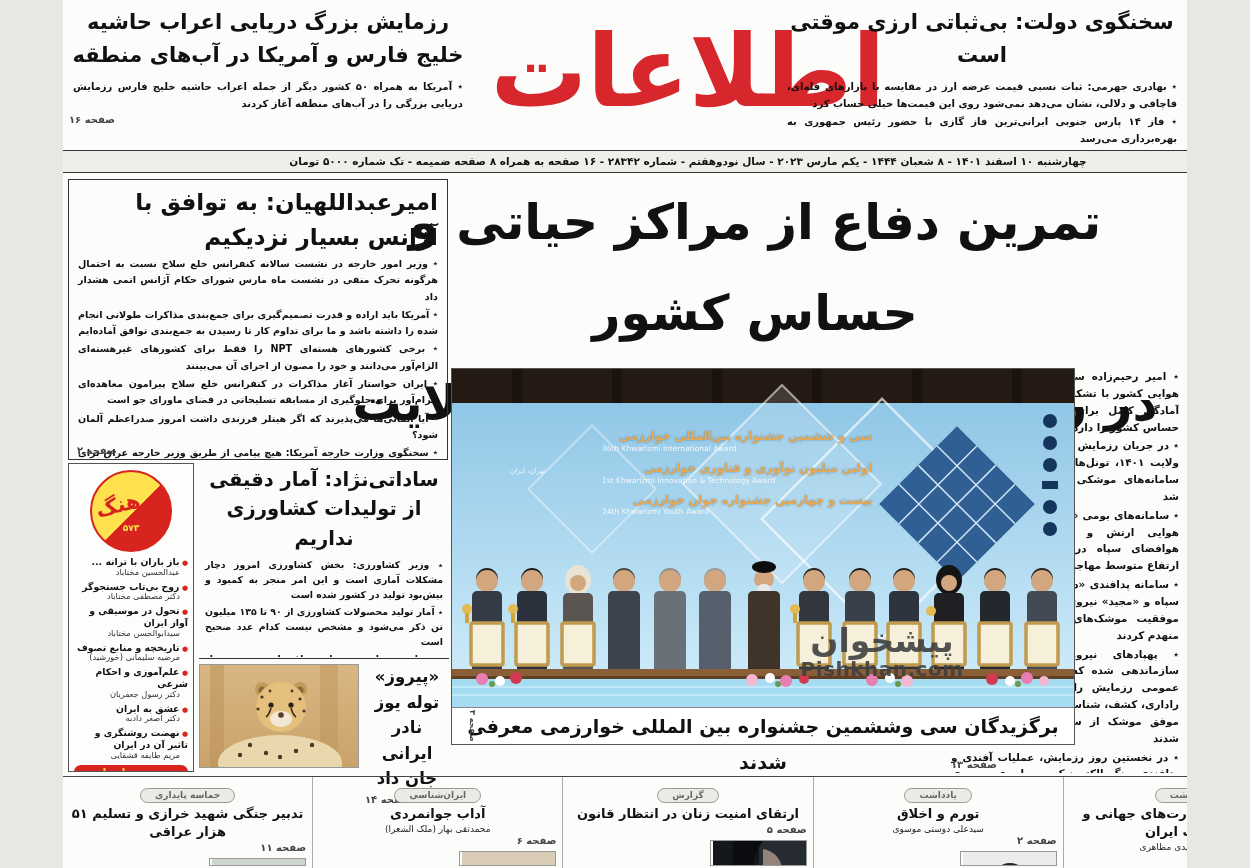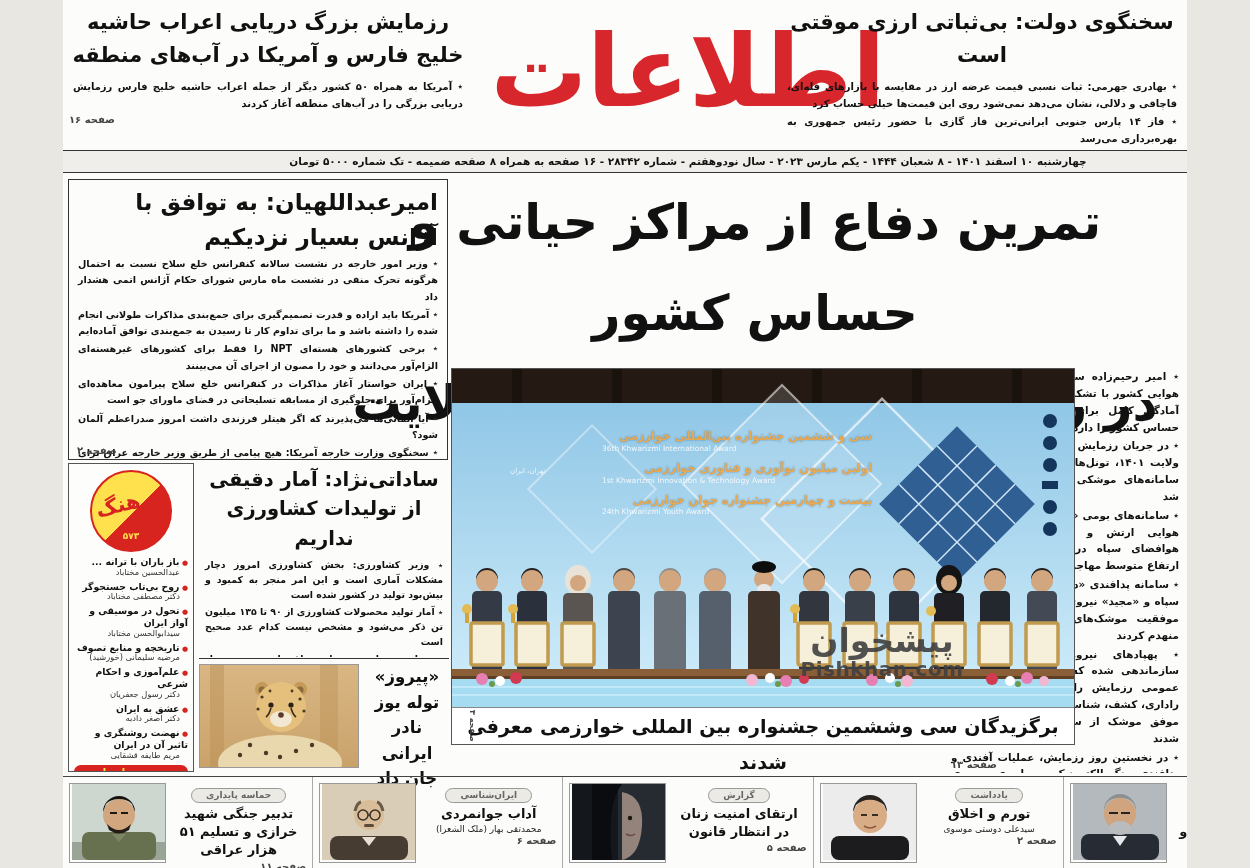--- a/index.html
+++ b/index.html
@@ -49,41 +49,41 @@
            font-size:19px;font-weight:bold;line-height:36px;}
   .caption .pageref{position:absolute;left:2px;bottom:2px;writing-mode:vertical-rl;font-size:8px;}
   
   .culture{left:5px;top:463px;width:126px;height:309px;border:1px solid #555;
            box-sizing:border-box;padding:4px 5px;overflow:hidden;background:#fdfdfb;}
   .farhang-logo{width:78px;height:78px;margin:2px auto 4px auto;border-radius:50%;
                 background:linear-gradient(135deg,#ffe14d 52%,#d8241f 52%);
                 border:2px solid #d8241f;position:relative;}
   .farhang-logo .t{position:absolute;top:18px;left:0;right:0;text-align:center;
                    color:#d8241f;font-weight:bold;font-size:21px;transform:rotate(-14deg);}
-  .farhang-logo .n{position:absolute;bottom:9px;left:0;right:0;text-align:center;
+  .farhang-logo .n{position:absolute;bottom:17px;left:0;right:0;text-align:center;
                    color:#ffe14d;font-weight:bold;font-size:9px;}
   .culture-item{margin-bottom:3px;}
   .culture-item .t{font-size:9.3px;font-weight:bold;line-height:1.25;}
   .culture-item .t::before{content:"● ";color:#d8241f;font-size:7px;}
   .culture-item .a{font-size:8.3px;color:#333;padding-right:8px;line-height:1.2;}
   .culture-footer{margin-top:4px;background:#d8241f;color:#ffe14d;font-weight:bold;
                   font-size:10px;text-align:center;border-radius:7px;padding:2px 0;}
   
   .agri{left:136px;top:463px;width:250px;height:194px;box-sizing:border-box;padding:2px 6px;overflow:hidden;}
   .agri .hl{font-size:19.5px;font-weight:bold;text-align:center;line-height:1.5;margin-bottom:4px;}
   .agri .bullets{font-size:9.4px;font-weight:bold;line-height:1.6;text-align:justify;}
   
   .cheetah{left:136px;top:658px;width:250px;height:114px;border-top:1px solid #333;
            box-sizing:border-box;display:flex;flex-direction:row;padding-top:5px;gap:6px;}
   .cheetah .txt{width:84px;text-align:center;font-size:16.5px;font-weight:bold;line-height:1.55;}
   .cheetah .pic{flex:1;border:1px solid #999;overflow:hidden;height:102px;}
   
   .bottom-row{top:776px;left:0;width:1250px;height:92px;border-top:1.5px solid #444;
               display:flex;flex-direction:row;box-sizing:border-box;}
-  .bsec{flex:1;display:flex;flex-direction:row;gap:5px;padding:6px 6px 2px 6px;
+  .bsec{flex:1;display:flex;flex-direction:column;gap:5px;padding:6px 6px 2px 6px;
         border-left:1px solid #aaa;box-sizing:border-box;overflow:hidden;}
   .bsec:last-child{border-left:none;}
   .bsec .txt{flex:1;text-align:center;}
   .pill{display:inline-block;border:1px solid #999;border-radius:10px;background:#eceae4;
         padding:0 14px;font-size:9px;color:#666;font-weight:bold;line-height:13px;}
   .btitle{font-size:13px;font-weight:bold;line-height:1.4;margin-top:2px;}
   .bauthor{font-size:9px;color:#222;margin-top:1px;}
   .bsec .pageref{display:block;text-align:right;margin-top:1px;}
   .bpic{width:95px;height:78px;border:1px solid #999;overflow:hidden;align-self:flex-start;}
   svg{display:block;}

